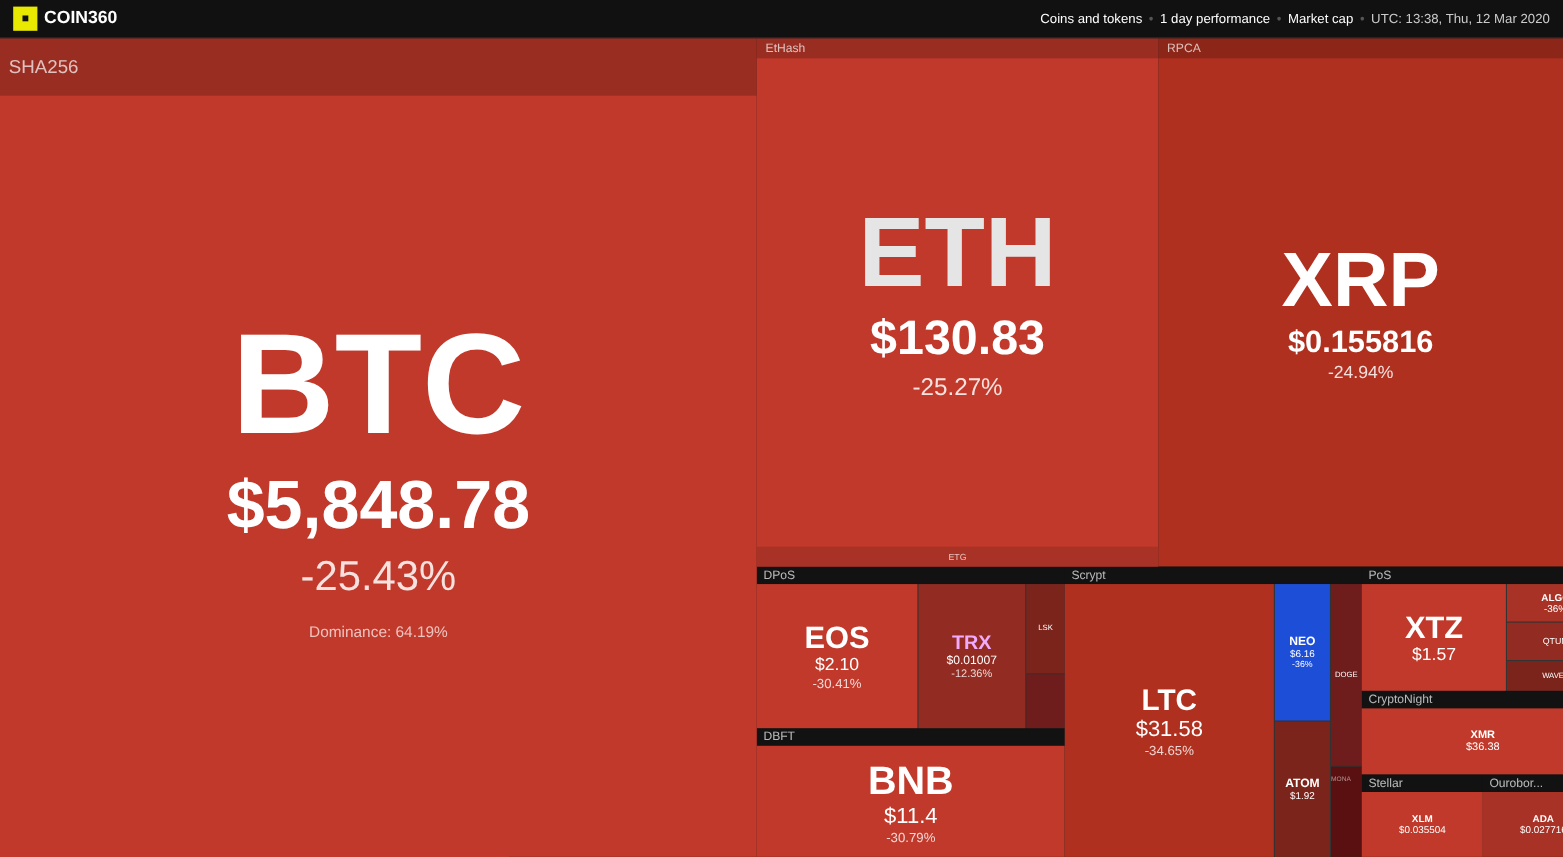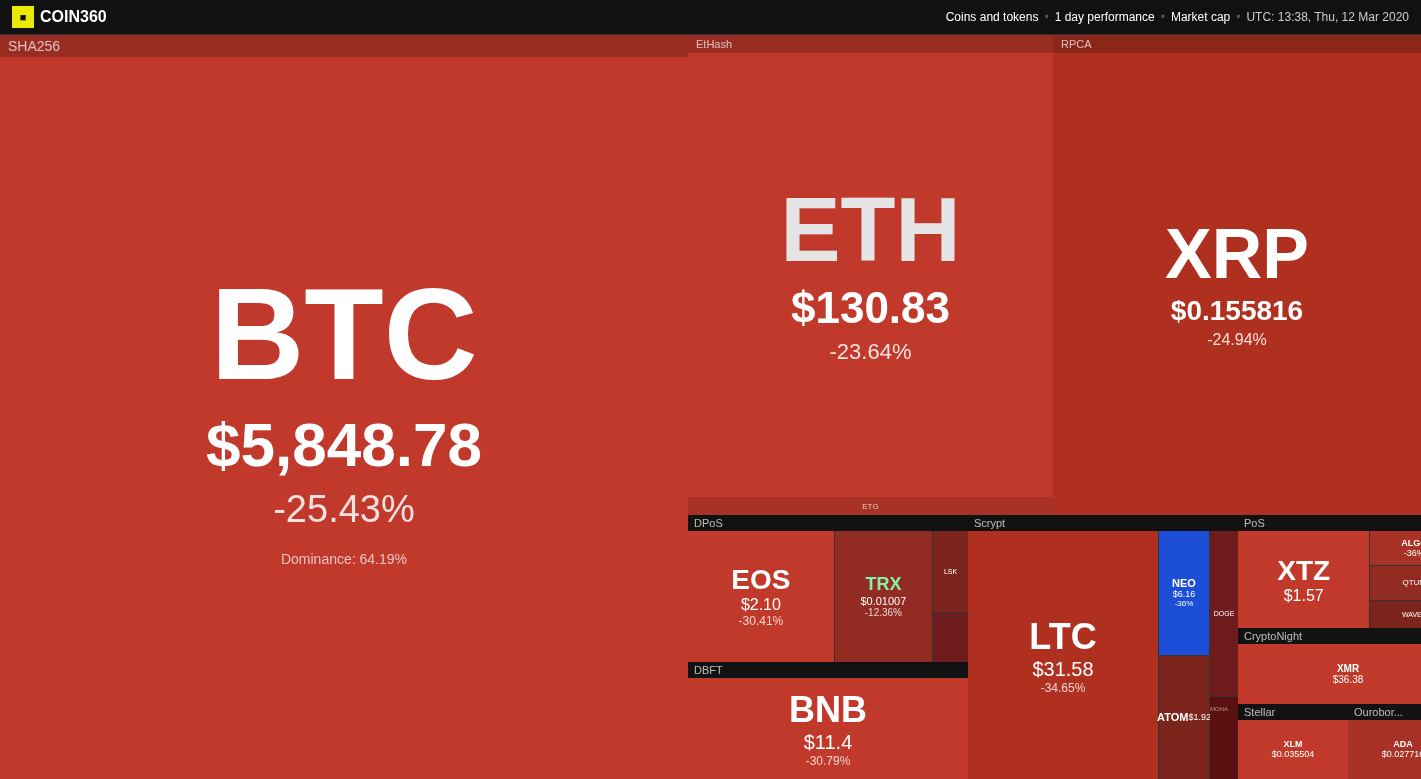--- a/index.html
+++ b/index.html
@@ -61,23 +61,23 @@
     
     #btc-block {
       background: #c0392b;
       width: 688px;
       min-height: 100%;
       display: flex;
       flex-direction: column;
       position: relative;
     }
     #btc-block .section-label {
-      font-size: 14px;
+      font-size: 17px;
       color: rgba(255,255,255,0.7);
-      padding: 3px 8px;
+      padding: 16px 8px;
       background: rgba(0,0,0,0.2);
     }
     #btc-block .btc-content {
       flex: 1;
       display: flex;
       flex-direction: column;
       justify-content: center;
       align-items: center;
     }
     #btc-block .btc-name {
@@ -170,29 +170,29 @@
       display: flex; flex-direction: column; justify-content: center; align-items: center;
     }
     .eos-name { font-size: 28px; font-weight: bold; color: white; }
     .eos-price { font-size: 16px; color: white; text-align: center; }
     .eos-change { font-size: 12px; color: rgba(255,255,255,0.8); }
     .trx-cell {
       background: #922b21;
       flex: 0.8;
       display: flex; flex-direction: column; justify-content: center; align-items: center;
     }
-    .trx-name { font-size: 18px; font-weight: bold; color: #86efac; }
+    .trx-name { font-size: 18px; font-weight: bold; color: #f0abfc; }
     .trx-price { font-size: 11px; color: white; }
     .trx-change { font-size: 10px; color: rgba(255,255,255,0.8); }
     .xtz-name { font-size: 28px; font-weight: bold; color: white; }
     .xtz-price { font-size: 16px; color: white; }
     .bnb-name { font-size: 36px; font-weight: bold; color: white; }
     .bnb-price { font-size: 20px; color: white; }
     .bnb-change { font-size: 12px; color: rgba(255,255,255,0.8); }
-    .ltc-name { font-size: 36px; font-weight: bold; color: white; }
+    .ltc-name { font-size: 27px; font-weight: bold; color: white; }
     .ltc-price { font-size: 20px; color: white; }
     .ltc-change { font-size: 12px; color: rgba(255,255,255,0.8); }
   </style>
 </head>
 <body>
 
 <div id="navbar">
   <div class="logo">
     <div class="icon-box">■</div>
     <span>COIN360</span>
@@ -225,21 +225,21 @@
 
   <div id="right-panel">
 
     <div id="top-right">
 
       <div id="eth-panel">
         <div class="section-label">EtHash</div>
         <div class="eth-content">
           <div class="eth-name">ETH</div>
           <div class="eth-price">$130.83</div>
-          <div class="eth-change">-23.64%</div>
+          <div class="eth-change">-25.27%</div>
         </div>
 
         <div style="height:18px; background:#a93226; display:flex; align-items:center; justify-content:center; font-size:8px; color:rgba(255,255,255,0.7);">
           <span>ETG</span>
         </div>
       </div>
 
       <div id="xrp-panel">
         <div class="section-label">RPCA</div>
         <div class="xrp-content">
@@ -298,21 +298,21 @@
               <div class="ltc-name">LTC</div>
               <div class="ltc-price">$31.58</div>
               <div class="ltc-change">-34.65%</div>
             </div>
             <div style="display:flex; flex-direction:column; gap:1px; width:50px; background:#333;">
               <div style="background:#1d4ed8; flex:1; display:flex; flex-direction:column; justify-content:center; align-items:center; font-size:11px; color:white;">
                 <span style="font-weight:bold;">NEO</span>
                 <span style="font-size:9px;">$6.16</span>
                 <span style="font-size:8px;">-36%</span>
               </div>
-              <div style="background:#7b241c; flex:1; display:flex; flex-direction:row; justify-content:center; align-items:center; font-size:11px; color:white;">
+              <div style="background:#7b241c; flex:1; display:flex; flex-direction:column; justify-content:center; align-items:center; font-size:11px; color:white;">
                 <span style="font-weight:bold;">ATOM</span>
                 <span style="font-size:9px;">$1.92</span>
               </div>
             </div>
             <div style="display:flex; flex-direction:column; gap:1px; width:28px;">
               <div style="background:#6e1c1c; flex:1; display:flex; flex-direction:column; justify-content:center; align-items:center; font-size:7px; color:white;">
                 <span>DOGE</span>
               </div>
               <div style="background:#5a1010; flex:0.5;">
                 <span style="font-size:6px; color:rgba(255,255,255,0.5);">MONA</span>

